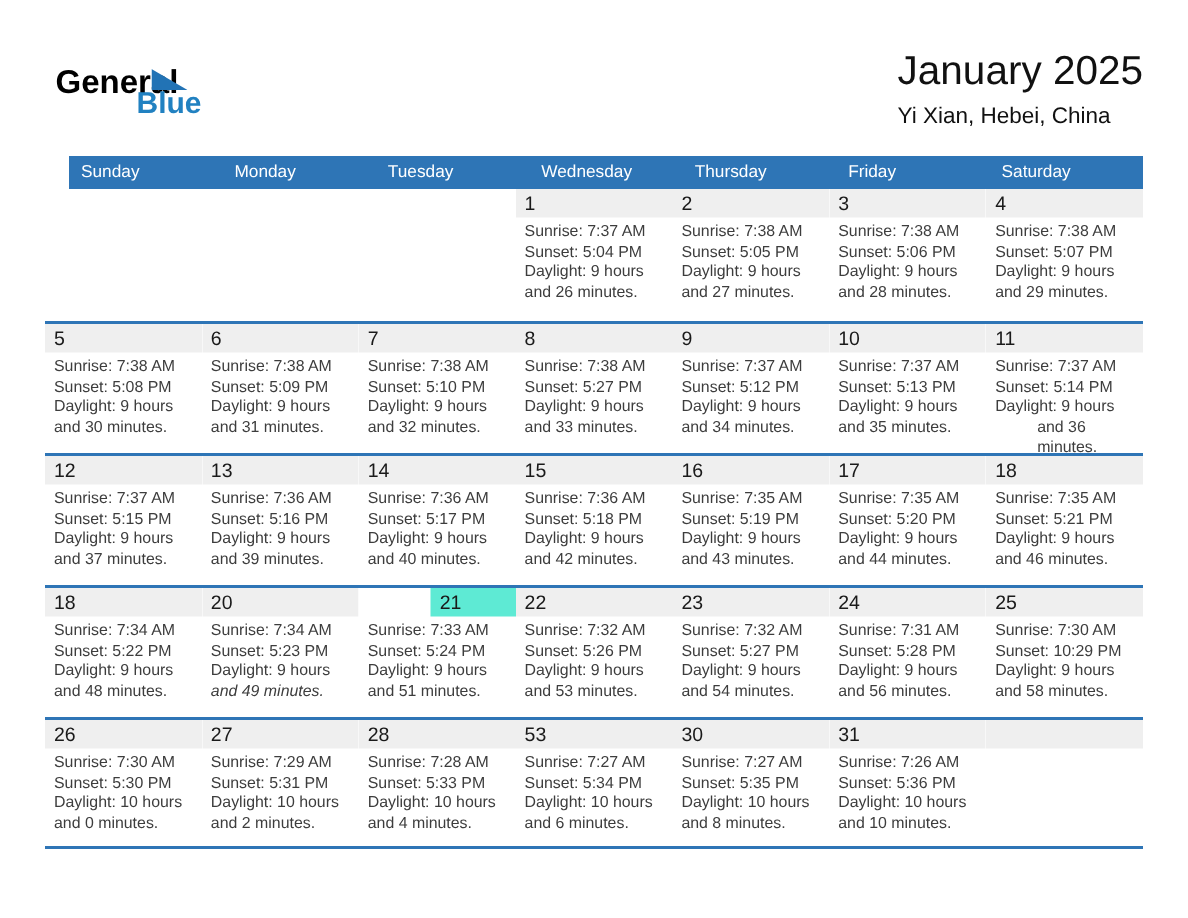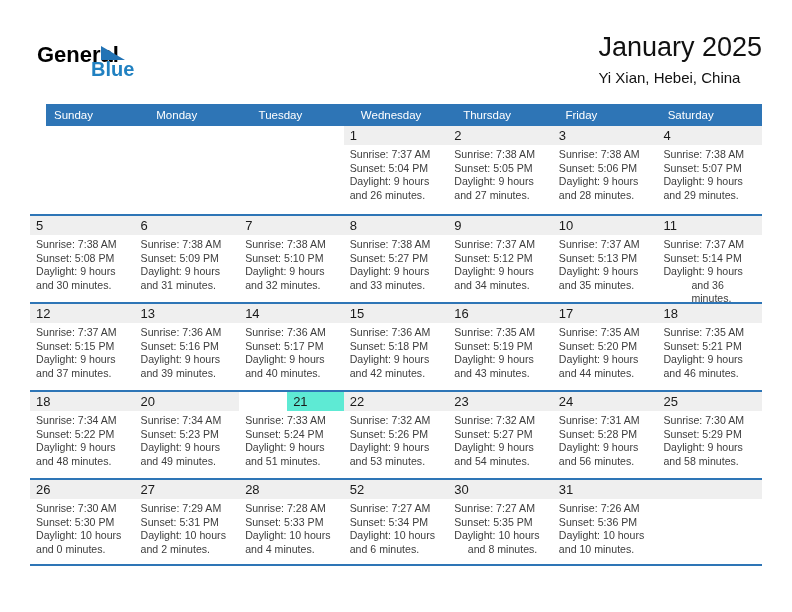--- a/index.html
+++ b/index.html
@@ -285,21 +285,21 @@
             </div>
           </div>
           <div class="cell">
             <div class="band" style="background: rgb(239, 239, 239);">
               <div class="day-number">20</div>
             </div>
             <div class="info">
               <div style="color: rgb(61, 61, 61);">Sunrise: 7:34 AM</div>
               <div style="color: rgb(61, 61, 61);">Sunset: 5:23 PM</div>
               <div style="color: rgb(61, 61, 61);">Daylight: 9 hours</div>
-              <div style="color: rgb(61, 61, 61);">and 49 minutes.</div>
+              <div style="color: rgb(61, 61, 61); font-style: italic;">and 49 minutes.</div>
             </div>
           </div>
           <div class="cell">
             <div class="band" style="background: #5eead4; margin-left: 48px;">
               <div class="day-number">21</div>
             </div>
             <div class="info">
               <div style="color: rgb(61, 61, 61);">Sunrise: 7:33 AM</div>
               <div style="color: rgb(61, 61, 61);">Sunset: 5:24 PM</div>
               <div style="color: rgb(61, 61, 61);">Daylight: 9 hours</div>
@@ -338,21 +338,21 @@
               <div style="color: rgb(61, 61, 61);">Daylight: 9 hours</div>
               <div style="color: rgb(61, 61, 61);">and 56 minutes.</div>
             </div>
           </div>
           <div class="cell">
             <div class="band" style="background: rgb(239, 239, 239);">
               <div class="day-number">25</div>
             </div>
             <div class="info">
               <div style="color: rgb(61, 61, 61);">Sunrise: 7:30 AM</div>
-              <div style="color: rgb(61, 61, 61);">Sunset: 5:29 PM</div>
+              <div style="color: rgb(61, 61, 61);">Sunset: 10:29 PM</div>
               <div style="color: rgb(61, 61, 61);">Daylight: 9 hours</div>
               <div style="color: rgb(61, 61, 61);">and 58 minutes.</div>
             </div>
           </div>
         </div>
         <div class="week" style="border-top: 2px solid rgb(46, 117, 182); border-bottom: 2px solid rgb(46, 117, 182);">
           <div class="cell">
             <div class="band" style="background: rgb(239, 239, 239);">
               <div class="day-number">26</div>
             </div>
@@ -380,38 +380,38 @@
             </div>
             <div class="info">
               <div style="color: rgb(61, 61, 61);">Sunrise: 7:28 AM</div>
               <div style="color: rgb(61, 61, 61);">Sunset: 5:33 PM</div>
               <div style="color: rgb(61, 61, 61);">Daylight: 10 hours</div>
               <div style="color: rgb(61, 61, 61);">and 4 minutes.</div>
             </div>
           </div>
           <div class="cell">
             <div class="band" style="background: rgb(239, 239, 239);">
-              <div class="day-number">52</div>
+              <div class="day-number">53</div>
             </div>
             <div class="info">
               <div style="color: rgb(61, 61, 61);">Sunrise: 7:27 AM</div>
               <div style="color: rgb(61, 61, 61);">Sunset: 5:34 PM</div>
               <div style="color: rgb(61, 61, 61);">Daylight: 10 hours</div>
               <div style="color: rgb(61, 61, 61);">and 6 minutes.</div>
             </div>
           </div>
           <div class="cell">
             <div class="band" style="background: rgb(239, 239, 239);">
               <div class="day-number">30</div>
             </div>
             <div class="info">
               <div style="color: rgb(61, 61, 61);">Sunrise: 7:27 AM</div>
               <div style="color: rgb(61, 61, 61);">Sunset: 5:35 PM</div>
               <div style="color: rgb(61, 61, 61);">Daylight: 10 hours</div>
-              <div style="color: rgb(61, 61, 61); text-align: center;">and 8 minutes.</div>
+              <div style="color: rgb(61, 61, 61);">and 8 minutes.</div>
             </div>
           </div>
           <div class="cell">
             <div class="band" style="background: rgb(239, 239, 239);">
               <div class="day-number">31</div>
             </div>
             <div class="info">
               <div style="color: rgb(61, 61, 61);">Sunrise: 7:26 AM</div>
               <div style="color: rgb(61, 61, 61);">Sunset: 5:36 PM</div>
               <div style="color: rgb(61, 61, 61);">Daylight: 10 hours</div>

